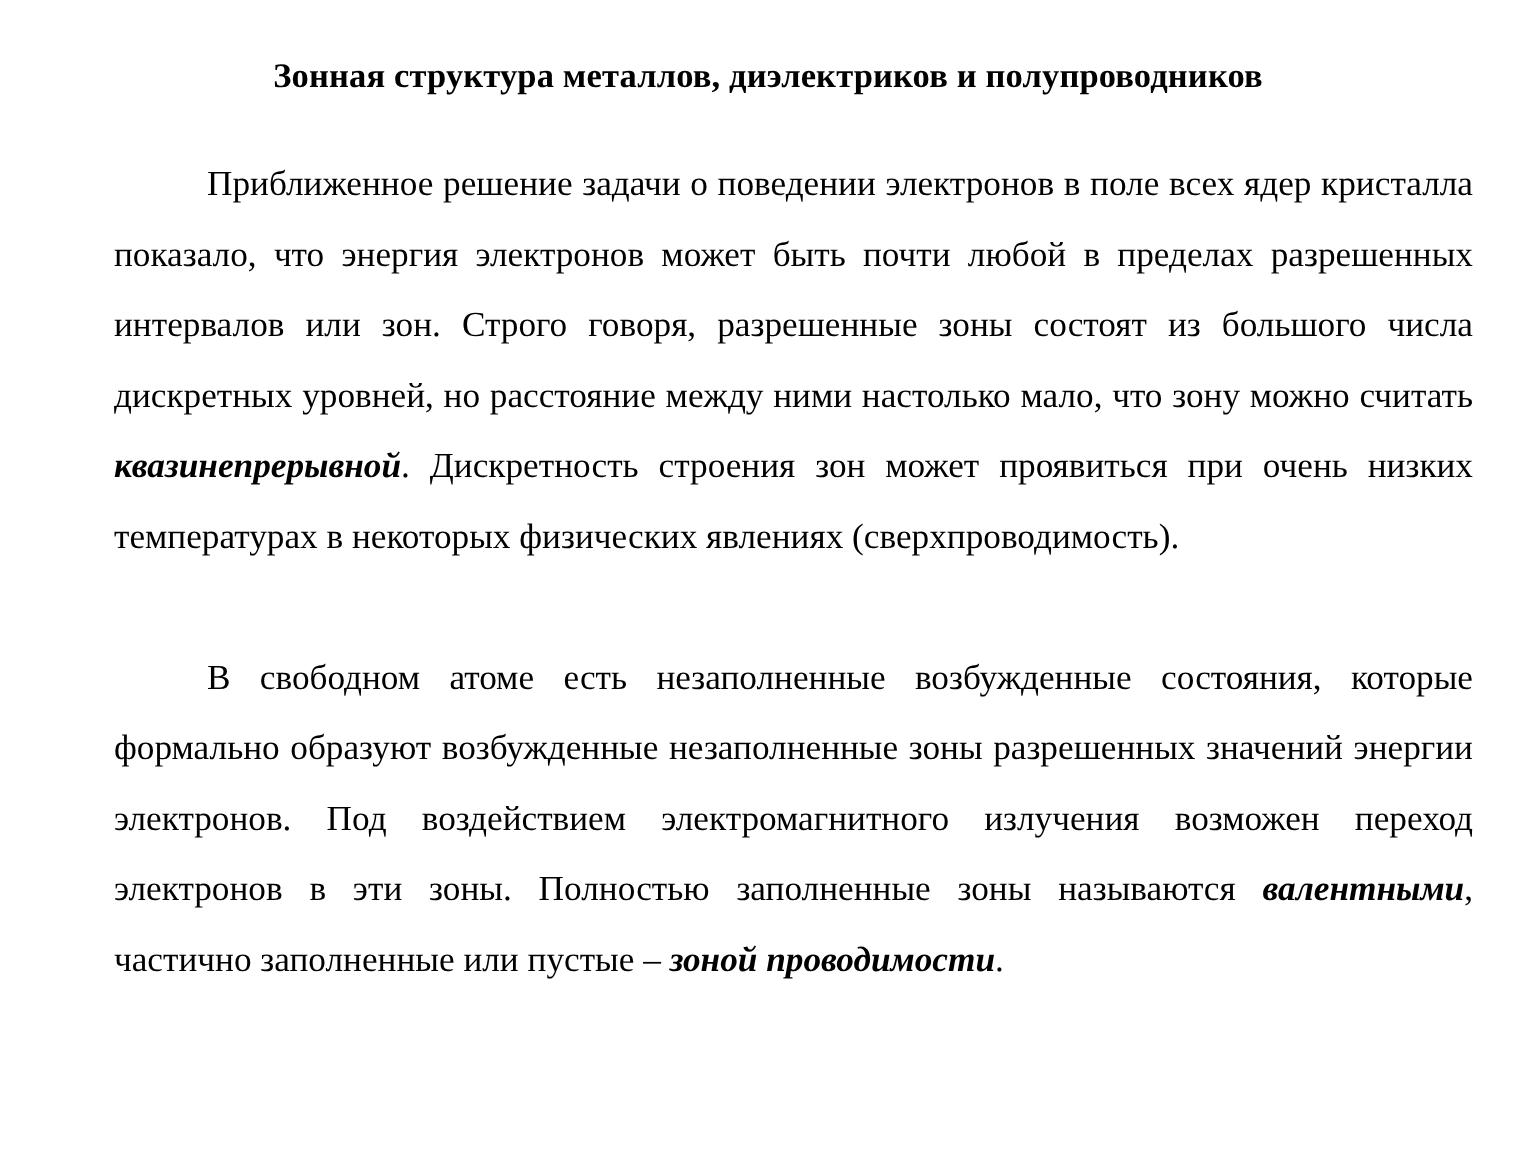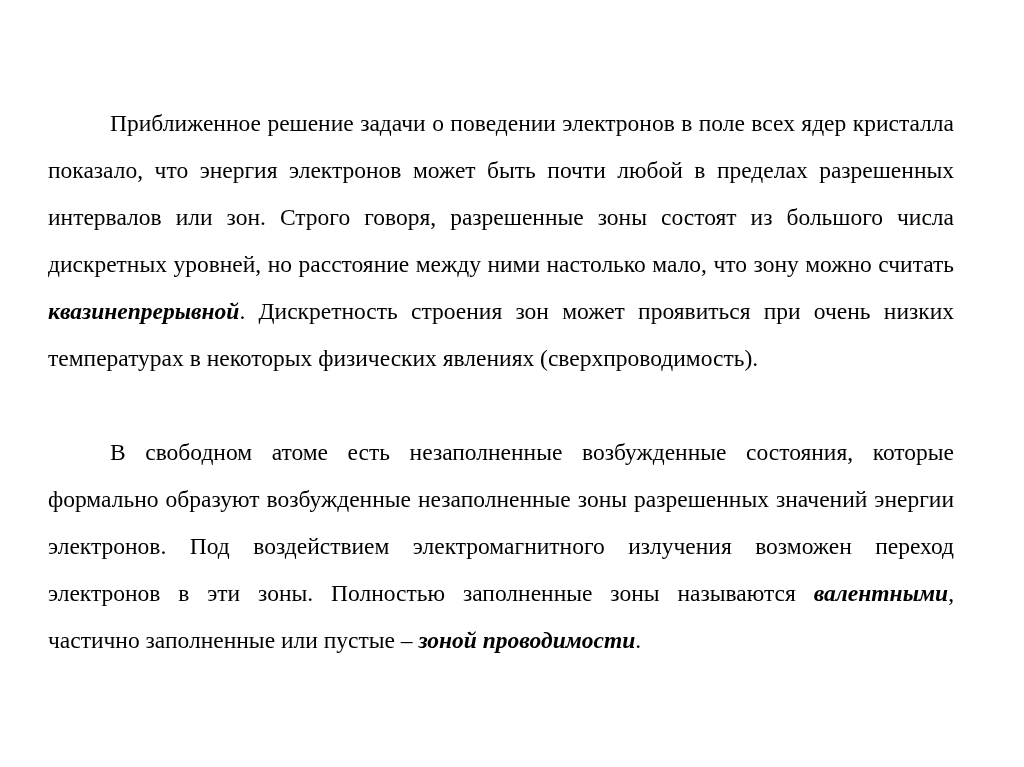--- a/index.html
+++ b/index.html
@@ -25,21 +25,21 @@
     left: 0;
     top: 38px;
     width: 1024px;
     text-align: center;
     font-size: 23px;
     font-weight: bold;
     letter-spacing: 0.1px;
   }
   .body-area {
     position: absolute;
-    left: 48px;
+    left: 76px;
     top: 100px;
     width: 906px;
   }
   p.para {
     margin: 0 0 0 0;
     font-size: 23.5px;
     line-height: 47px;
     text-align: justify;
     text-justify: inter-word;
     text-indent: 62px;
@@ -51,19 +51,20 @@
   .it {
     font-style: italic;
     font-weight: bold;
   }
 </style>
 </head>
 <body>
 
 <div class="slide">
 
+  <div class="title">Зонная структура металлов, диэлектриков и полупроводников</div>
 
   <div class="body-area">
     <p class="para">Приближенное решение задачи о поведении электронов в поле всех ядер кристалла показало, что энергия электронов может быть почти любой в пределах разрешенных интервалов или зон. Строго говоря, разрешенные зоны состоят из большого числа дискретных уровней, но расстояние между ними настолько мало, что зону можно считать <span class="it">квазинепрерывной</span>. Дискретность строения зон может проявиться при очень низких температурах в некоторых физических явлениях (сверхпроводимость).</p>
     <p class="para second">В свободном атоме есть незаполненные возбужденные состояния, которые формально образуют возбужденные незаполненные зоны разрешенных значений энергии электронов. Под воздействием электромагнитного излучения возможен переход электронов в эти зоны. Полностью заполненные зоны называются <span class="it">валентными</span>, частично заполненные или пустые – <span class="it">зоной проводимости</span>.</p>
   </div>
 
 </div>
 
 </body></html>

